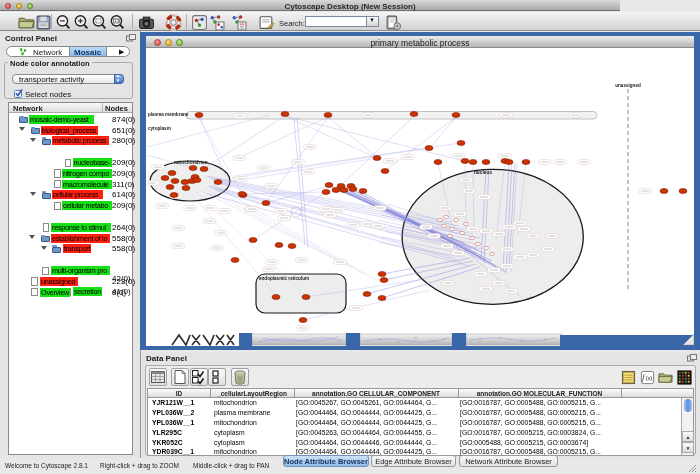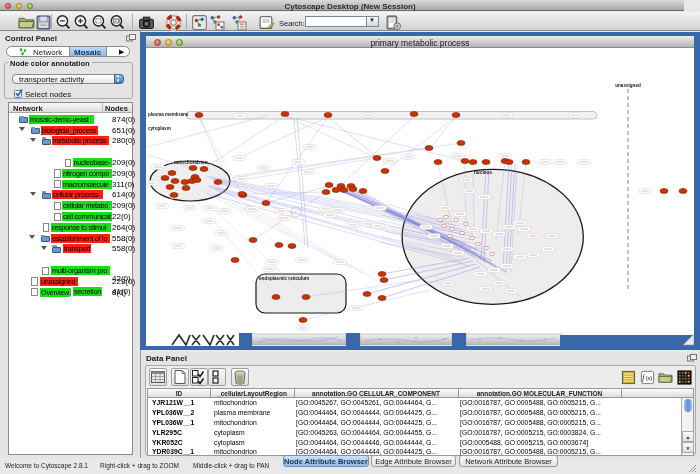--- a/index.html
+++ b/index.html
@@ -1,18 +1,18 @@
 <!DOCTYPE html>
 <html><head><meta charset="utf-8"><style>
 *{margin:0;padding:0;box-sizing:border-box}
 body{width:700px;height:474px;font-family:"Liberation Sans",sans-serif;background:#e8e8e8;position:relative;overflow:hidden}
 .abs{position:absolute}
 </style></head><body>
 
-<div class="abs" style="left:0;top:0;width:684px;height:11px;background:linear-gradient(#d9d9d9,#a9a9a9);border-bottom:1px solid #6f6f6f;">
+<div class="abs" style="left:0;top:0;width:620px;height:11px;background:linear-gradient(#d9d9d9,#a9a9a9);border-bottom:1px solid #6f6f6f;">
 <div class="abs" style="left:5.3px;top:2.5px;width:6px;height:6px;border-radius:3px;background:radial-gradient(circle at 35% 30%,#f49a93,#dd4338);border:0.5px solid #a33;"></div>
 <div class="abs" style="left:16.4px;top:2.5px;width:6px;height:6px;border-radius:3px;background:radial-gradient(circle at 35% 30%,#f8d88a,#e0a832);border:0.5px solid #a80;"></div>
 <div class="abs" style="left:27.3px;top:2.5px;width:6px;height:6px;border-radius:3px;background:radial-gradient(circle at 35% 30%,#c4e89a,#74ba3c);border:0.5px solid #581;"></div>
 <div class="abs" style="left:0;top:1.5px;width:700px;text-align:center;font-size:8px;font-weight:bold;color:#2a2a2a;">Cytoscape Desktop (New Session)</div>
 </div>
 
 <div class="abs" style="left:0;top:12px;width:700px;height:19px;background:linear-gradient(#f4f4f4,#d2d2d2);border-bottom:1px solid #8a8a8a;">
 <svg style="position:absolute;left:18px;top:1.5px" width="17" height="17" viewBox="0 0 16 16">
       <path d="M1 4 h5 l1.5 1.5 H15 V13 H1 z" fill="#a8ad72" stroke="#55592e" stroke-width="0.8"></path>
       <path d="M1 7 h14 l-2 6 H1 z" fill="#c6cb90" stroke="#55592e" stroke-width="0.8"></path>
@@ -192,25 +192,20 @@
           <span style="position:absolute;left:21px;top:2.2px;width:0;height:0;border-left:3.2px solid transparent;border-right:3.2px solid transparent;border-top:4.5px solid #555;"></span>
           <span style="position:absolute;left:32.5px;top:3.2px;width:9px;height:6px;background:#6f96c8;border:0.5px solid #3a5a80;border-radius:1px;"></span>
           <span style="position:absolute;left:32.5px;top:1.7px;width:4.5px;height:2px;background:#6f96c8;border-radius:1px 1px 0 0;"></span>
           <span style="position:absolute;left:42.5px;top:0.6px;width:51px;background:#ff2012;color:#000;padding:0 1px;white-space:nowrap;overflow:hidden;font-size:7.3px;letter-spacing:-0.3px;">cellular process</span>
           <span style="position:absolute;left:103px;top:0.6px;color:#000;white-space:nowrap;">614(0)</span>
         </div>
         <div style="position:absolute;left:0;top:97.60000000000001px;width:100%;height:10.8px;font-size:8px;">
           <span style="position:absolute;left:45px;top:1.2px;width:6.5px;height:8.2px;background:#fff;border:0.6px solid #888;"></span>
           <span style="position:absolute;left:53px;top:0.6px;width:50px;background:#16df16;color:#000;padding:0 1px;white-space:nowrap;overflow:hidden;font-size:7.3px;letter-spacing:-0.3px;">cellular metabo</span>
           <span style="position:absolute;left:103px;top:0.6px;color:#000;white-space:nowrap;">209(0)</span>
-        </div>
-        <div style="position:absolute;left:0;top:108.4px;width:100%;height:10.8px;font-size:8px;">
-          <span style="position:absolute;left:45px;top:1.2px;width:6.5px;height:8.2px;background:#fff;border:0.6px solid #888;"></span>
-          <span style="position:absolute;left:53px;top:0.6px;width:50px;background:#16df16;color:#000;padding:0 1px;white-space:nowrap;overflow:hidden;font-size:7.3px;letter-spacing:-0.3px;">cell communicat</span>
-          <span style="position:absolute;left:103px;top:0.6px;color:#000;white-space:nowrap;">22(0)</span>
         </div>
         <div style="position:absolute;left:0;top:119.2px;width:100%;height:10.8px;font-size:8px;">
           <span style="position:absolute;left:33.5px;top:1.2px;width:6.5px;height:8.2px;background:#fff;border:0.6px solid #888;"></span>
           <span style="position:absolute;left:42px;top:0.6px;width:60px;background:#16df16;color:#000;padding:0 1px;white-space:nowrap;overflow:hidden;font-size:7.3px;letter-spacing:-0.3px;">response to stimul</span>
           <span style="position:absolute;left:103px;top:0.6px;color:#000;white-space:nowrap;">264(0)</span>
         </div>
         <div style="position:absolute;left:0;top:130.0px;width:100%;height:10.8px;font-size:8px;">
           <span style="position:absolute;left:20px;top:2.2px;width:0;height:0;border-left:3.2px solid transparent;border-right:3.2px solid transparent;border-top:4.5px solid #555;"></span>
           <span style="position:absolute;left:31.5px;top:3.2px;width:9px;height:6px;background:#6f96c8;border:0.5px solid #3a5a80;border-radius:1px;"></span>
           <span style="position:absolute;left:31.5px;top:1.7px;width:4.5px;height:2px;background:#6f96c8;border-radius:1px 1px 0 0;"></span>

